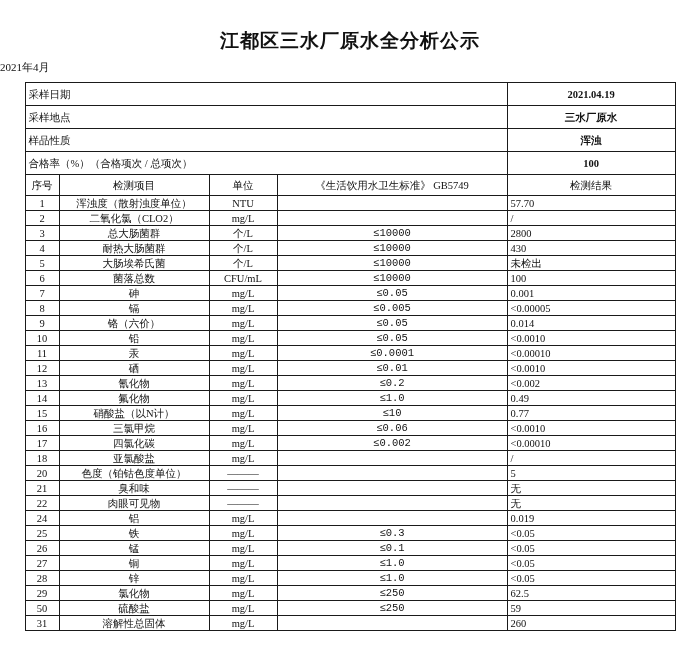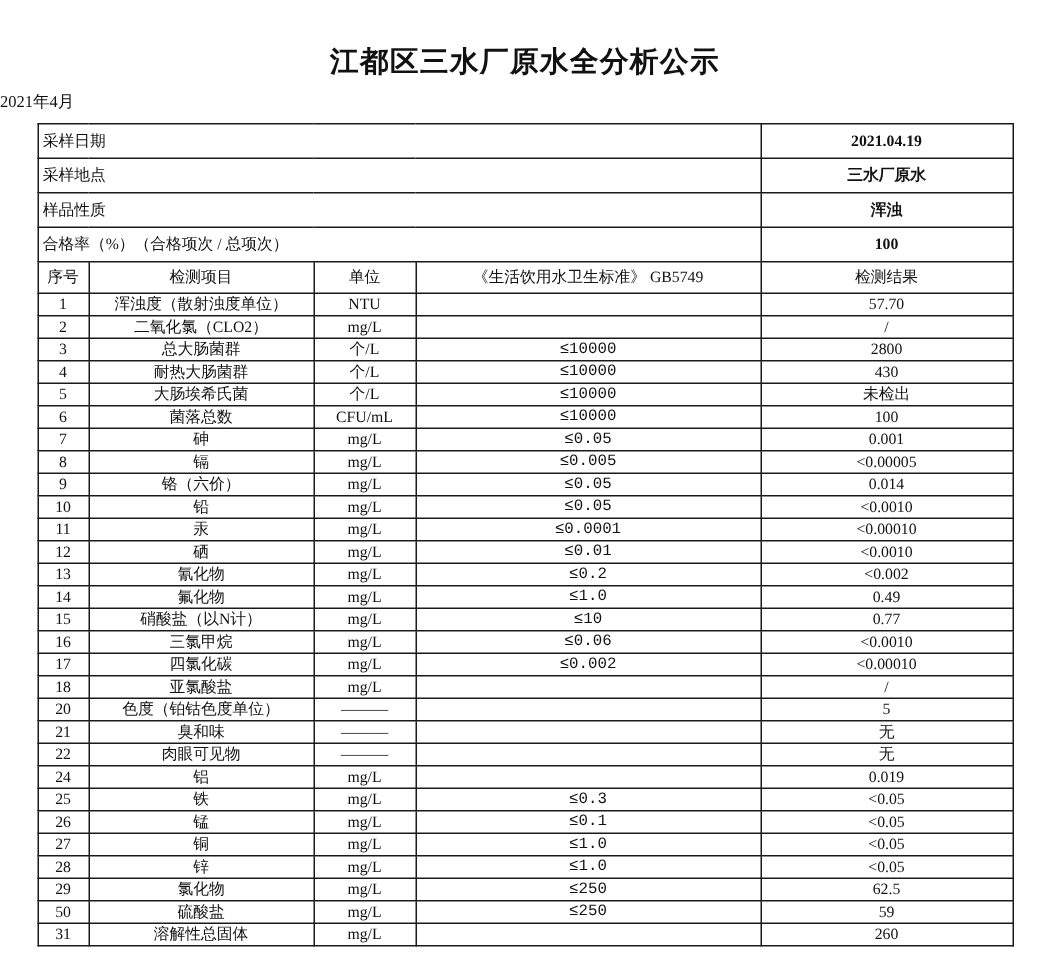--- a/index.html
+++ b/index.html
@@ -57,21 +57,21 @@
   .hdr-value {
     text-align: center;
     height: 22px !important;
     font-size: 11.5px;
     font-weight: bold;
   }
   .col-no { width: 34px; text-align: center; }
   .col-item { width: 150px; text-align: center; }
   .col-unit { width: 68px; text-align: center; }
   .col-std { width: 230px; text-align: center; font-family: Liberation Mono, monospace; }
-  .col-res { width: 168px; text-align: center; }
+  .col-res { width: 168px; }
   .colhdr td {
     text-align: center;
     font-size: 11px;
     height: 20px !important;
     font-weight: normal;
   }
   .item-cell { text-align: center; }
 </style>
 </head>
 <body>

